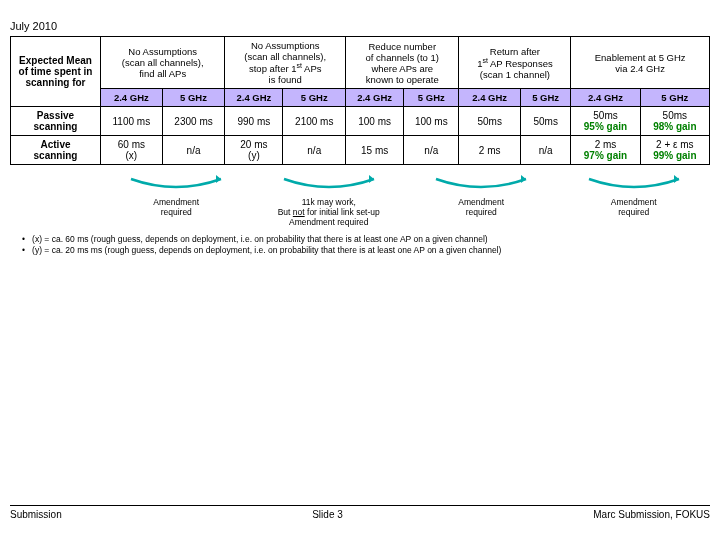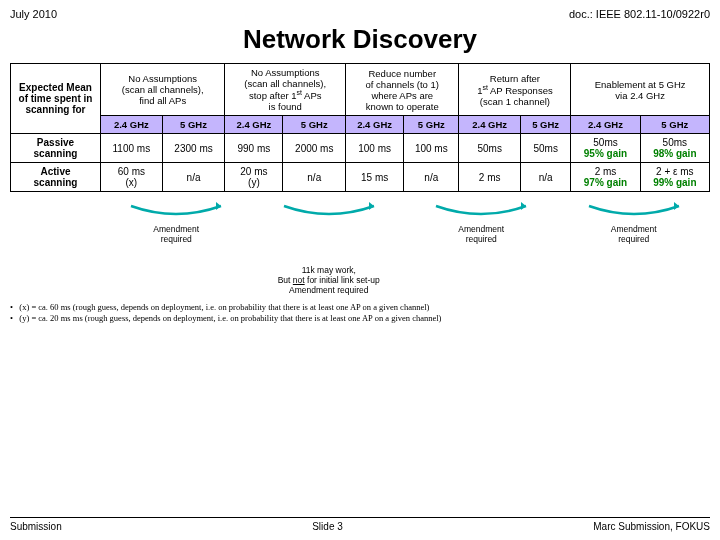--- a/index.html
+++ b/index.html
@@ -8,21 +8,21 @@
       background: #fff;
       width: 720px;
       height: 540px;
       overflow: hidden;
       font-size: 11px;
       color: #000;
     }
     .page {
       width: 720px;
       height: 540px;
-      padding: 8px 10px;
+      padding: 20px 10px;
       display: flex;
       flex-direction: column;
     }
     .header-row {
       display: flex;
       justify-content: space-between;
       font-size: 11px;
       margin-bottom: 4px;
     }
     .page-title {
@@ -60,41 +60,39 @@
       background: #c4b5fd;
     }
     .data-row td {
       font-size: 10px;
     }
     .green-text { color: #008000; font-weight: bold; text-align: right; }
     .footnotes {
       font-size: 8.5px;
       margin: 4px 0 2px 0;
     }
-    .footnotes p { margin: 1px 0; font-family: Liberation Serif, serif; }
+    .footnotes p { margin: 1px 12px; }
     .footer-row {
       display: flex;
       justify-content: space-between;
       border-top: 1px solid #000;
       padding-top: 3px;
       font-size: 10px;
       margin-top: auto;
     }
     .superscript { font-size: 7px; vertical-align: super; }
   </style>
 </head>
 <body>
 
 <div class="page">
   <div class="header-row">
     <span>July 2010</span>
-    <span>doc.: IEEE 802.11-10/0922r0</span>
   </div>
 
-  <div class="page-title">Network Discovery</div>
 
   <table class="main-table">
     <thead>
       <tr>
         <td class="row-label-cell" rowspan="2" style="border:1px solid #000; font-weight:bold; font-size:10px;">Expected Mean<br>of time spent in<br>scanning for</td>
         <td class="col-header-cell" colspan="2">No Assumptions<br>(scan all channels),<br>find all APs</td>
         <td class="col-header-cell" colspan="2">No Assumptions<br>(scan all channels),<br>stop after 1<span class="superscript">st</span> APs<br>is found</td>
         <td class="col-header-cell" colspan="2">Reduce number<br>of channels (to 1)<br>where APs are<br>known to operate</td>
         <td class="col-header-cell" colspan="2">Return after<br>1<span class="superscript">st</span> AP Responses<br>(scan 1 channel)</td>
         <td class="col-header-cell" colspan="2">Enablement at 5 GHz<br>via 2.4 GHz</td>
@@ -111,21 +109,21 @@
         <td>2.4 GHz</td>
         <td>5 GHz</td>
       </tr>
     </thead>
     <tbody>
       <tr class="data-row">
         <td class="row-label-cell">Passive<br>scanning</td>
         <td>1100 ms</td>
         <td>2300 ms</td>
         <td>990 ms</td>
-        <td>2000 ms</td>
+        <td>2100 ms</td>
         <td>100 ms</td>
         <td>100 ms</td>
         <td>50ms</td>
         <td>50ms</td>
         <td>50ms<br><span class="green-text">95% gain</span></td>
         <td>50ms<br><span class="green-text">98% gain</span></td>
       </tr>
       <tr class="data-row">
         <td class="row-label-cell">Active<br>scanning</td>
         <td>60 ms<br>(x)</td>
@@ -145,21 +143,21 @@
   <div style="display:flex; margin-top:6px; margin-left:90px;">
 
     <div style="flex:2; display:flex; flex-direction:column; align-items:center;">
       <svg width="110" height="26" viewBox="0 0 110 26">
         <path d="M10,8 Q55,24 100,8" stroke="#00aaaa" stroke-width="2.5" fill="none"></path>
         <polygon points="100,8 95,4 95,12" fill="#00aaaa"></polygon>
       </svg>
       <div style="font-size:8.5px; text-align:center;">Amendment<br>required</div>
     </div>
 
-    <div style="flex:2; display:flex; flex-direction:column; align-items:center;gap:41px;">
+    <div style="flex:2; display:flex; flex-direction:column; align-items:center;">
       <svg width="110" height="26" viewBox="0 0 110 26">
         <path d="M10,8 Q55,24 100,8" stroke="#00aaaa" stroke-width="2.5" fill="none"></path>
         <polygon points="100,8 95,4 95,12" fill="#00aaaa"></polygon>
       </svg>
       <div style="font-size:8.5px; text-align:center;">11k may work,<br>But <u>not</u> for initial link set-up<br>Amendment required</div>
     </div>
 
     <div style="flex:2; display:flex; flex-direction:column; align-items:center;">
       <svg width="110" height="26" viewBox="0 0 110 26">
         <path d="M10,8 Q55,24 100,8" stroke="#00aaaa" stroke-width="2.5" fill="none"></path>

